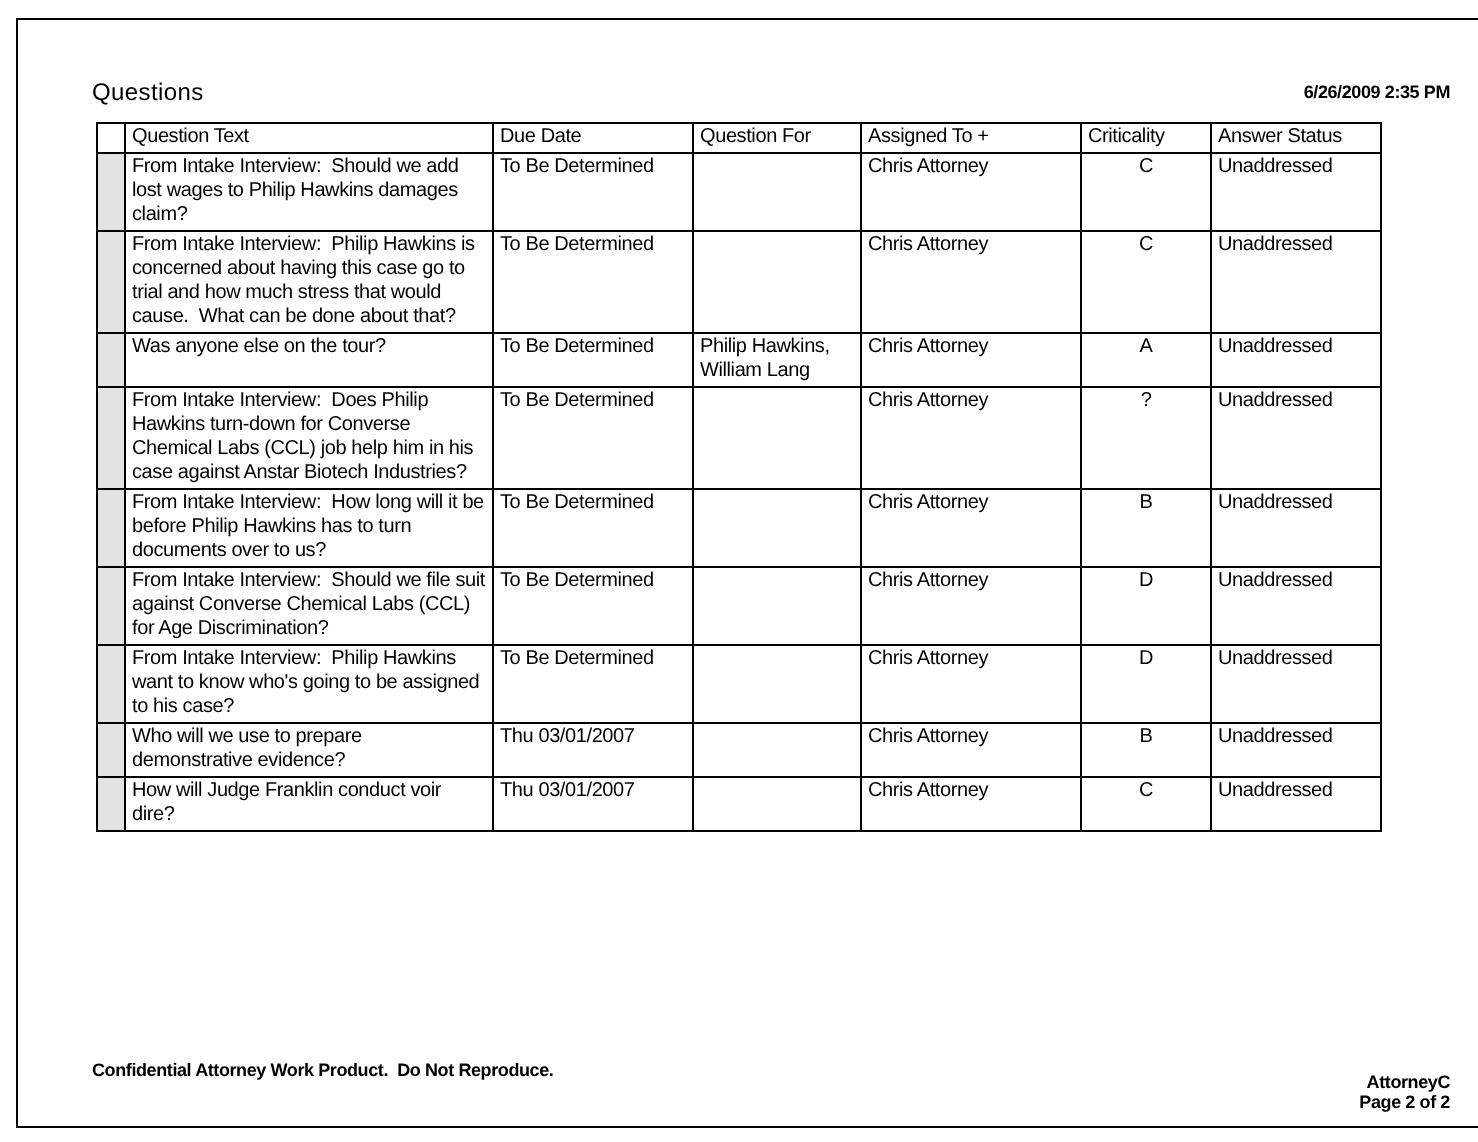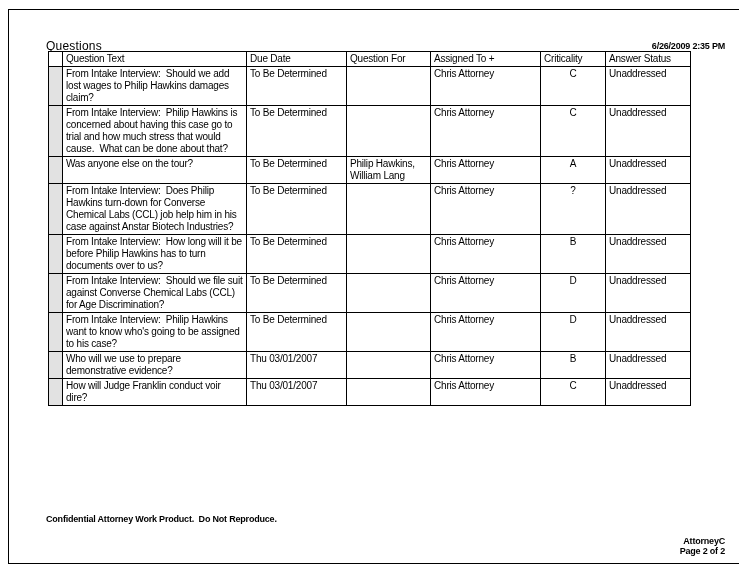--- a/index.html
+++ b/index.html
@@ -19,21 +19,21 @@
   }
   .report-title {
     position:absolute; left:37px; top:29px;
     font-size:12px; letter-spacing:0.2px;
   }
   .report-timestamp {
     position:absolute; right:30px; top:31px;
     font-size:9px; font-weight:bold; letter-spacing:-0.2px;
   }
   .table-wrap {
-    position:absolute; left:39px; top:41px;
+    position:absolute; left:39px; top:51px;
   }
   table.qtable {
     border-collapse:collapse;
     table-layout:fixed;
     width:642px;
     font-size:10px;
     letter-spacing:-0.2px;
     line-height:12px;
   }
   table.qtable th, table.qtable td {
@@ -46,21 +46,21 @@
     text-align:left;
     font-weight:normal;
     height:11px;
     white-space:nowrap;
   }
   td.selcol { background:#e2e2e2; padding:0; }
   th.selcol { background:#ffffff; padding:0; }
   td.q { white-space:pre-wrap;margin-top:48px; }
   td.crit { text-align:center; }
   .footer-confidential {
-    position:absolute; left:37px; top:504px;
+    position:absolute; left:37px; top:520px;
     font-size:9px; font-weight:bold; letter-spacing:-0.2px;
     white-space:pre-wrap;
   }
   .footer-right {
     position:absolute; right:30px; top:498px;
     font-size:9px; font-weight:bold; letter-spacing:-0.2px;
     text-align:right; line-height:10px;margin-top:28px;
   }
 </style>
 </head>

